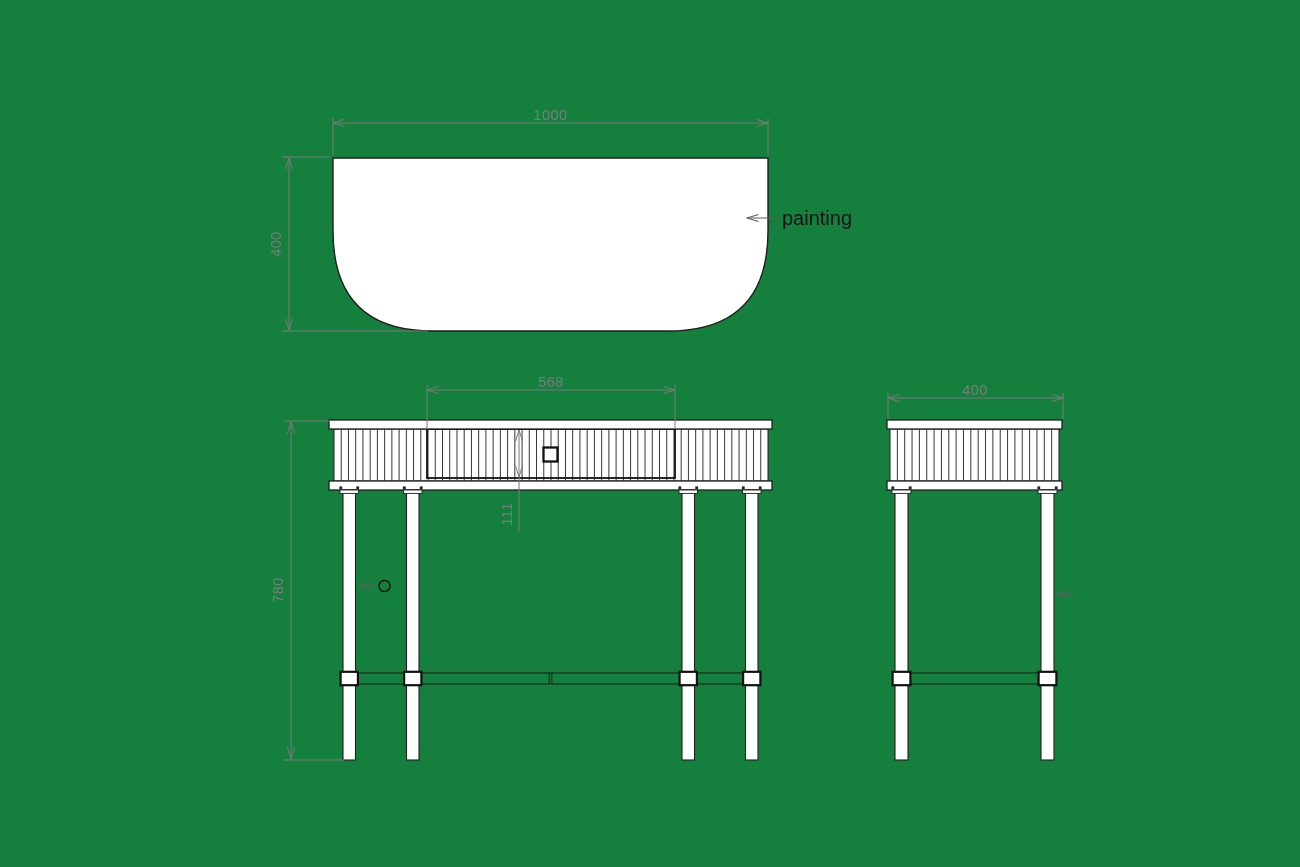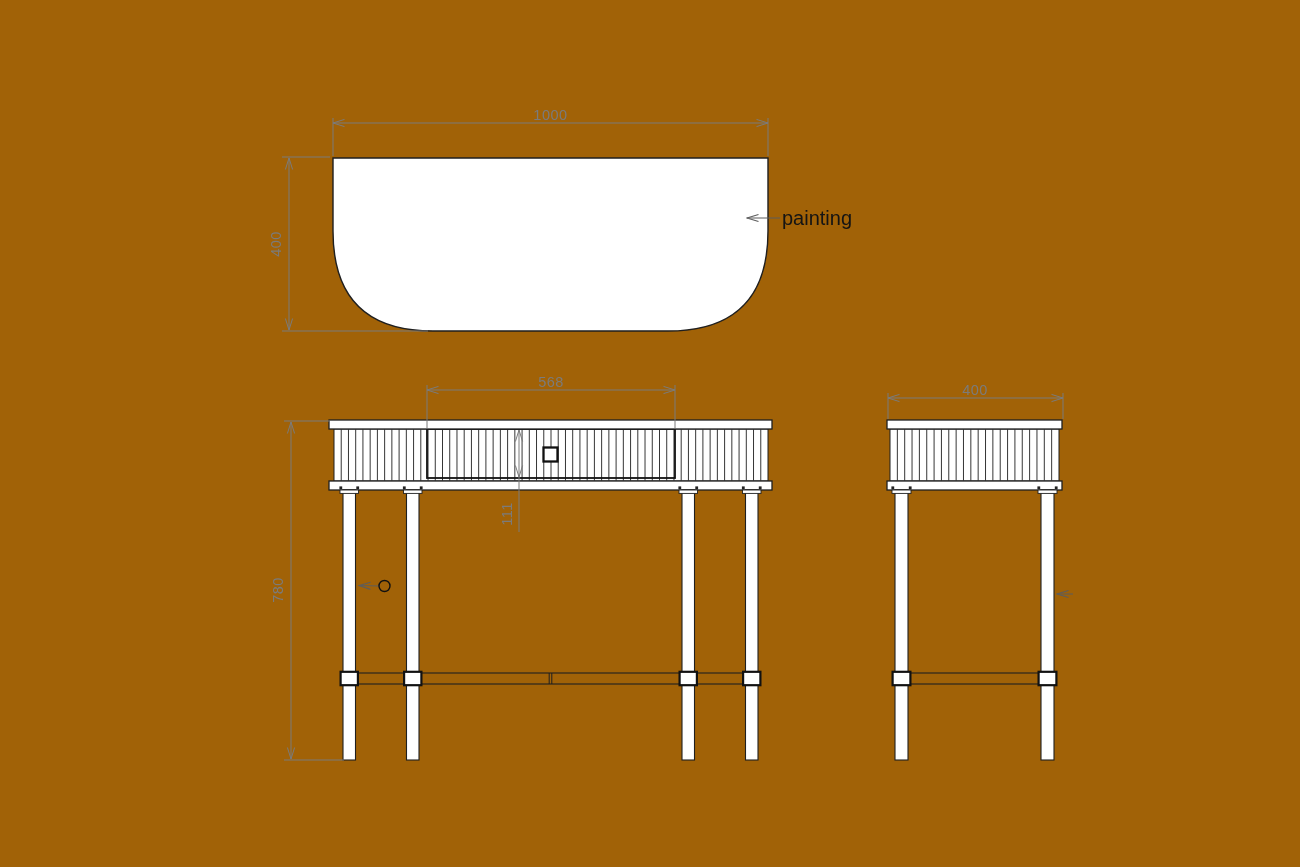--- a/index.html
+++ b/index.html
@@ -1,19 +1,19 @@
 <!DOCTYPE html>
 <html style="--dim: #7b7b7b;"><head>
 <meta charset="utf-8">
 <style>
   html,body{margin:0;padding:0;background:#fcfcfc;}
   .sheet{
     position:relative;
     width:1300px;height:867px;
-    background:#a16207;
+    background:#15803d;
     font-family:"Liberation Sans", sans-serif;
     overflow:hidden;
   }
   svg{position:absolute;left:0;top:0;}
   text{font-family:"Liberation Sans", sans-serif;}
   .dim-text{fill:var(--dim,#7b7b7b);font-size:14.5px;letter-spacing:0.5px;}
   .callout-text{fill:#141414;font-size:20px;}
 </style>
 </head>
 <body style="background: rgb(252, 252, 252);">

